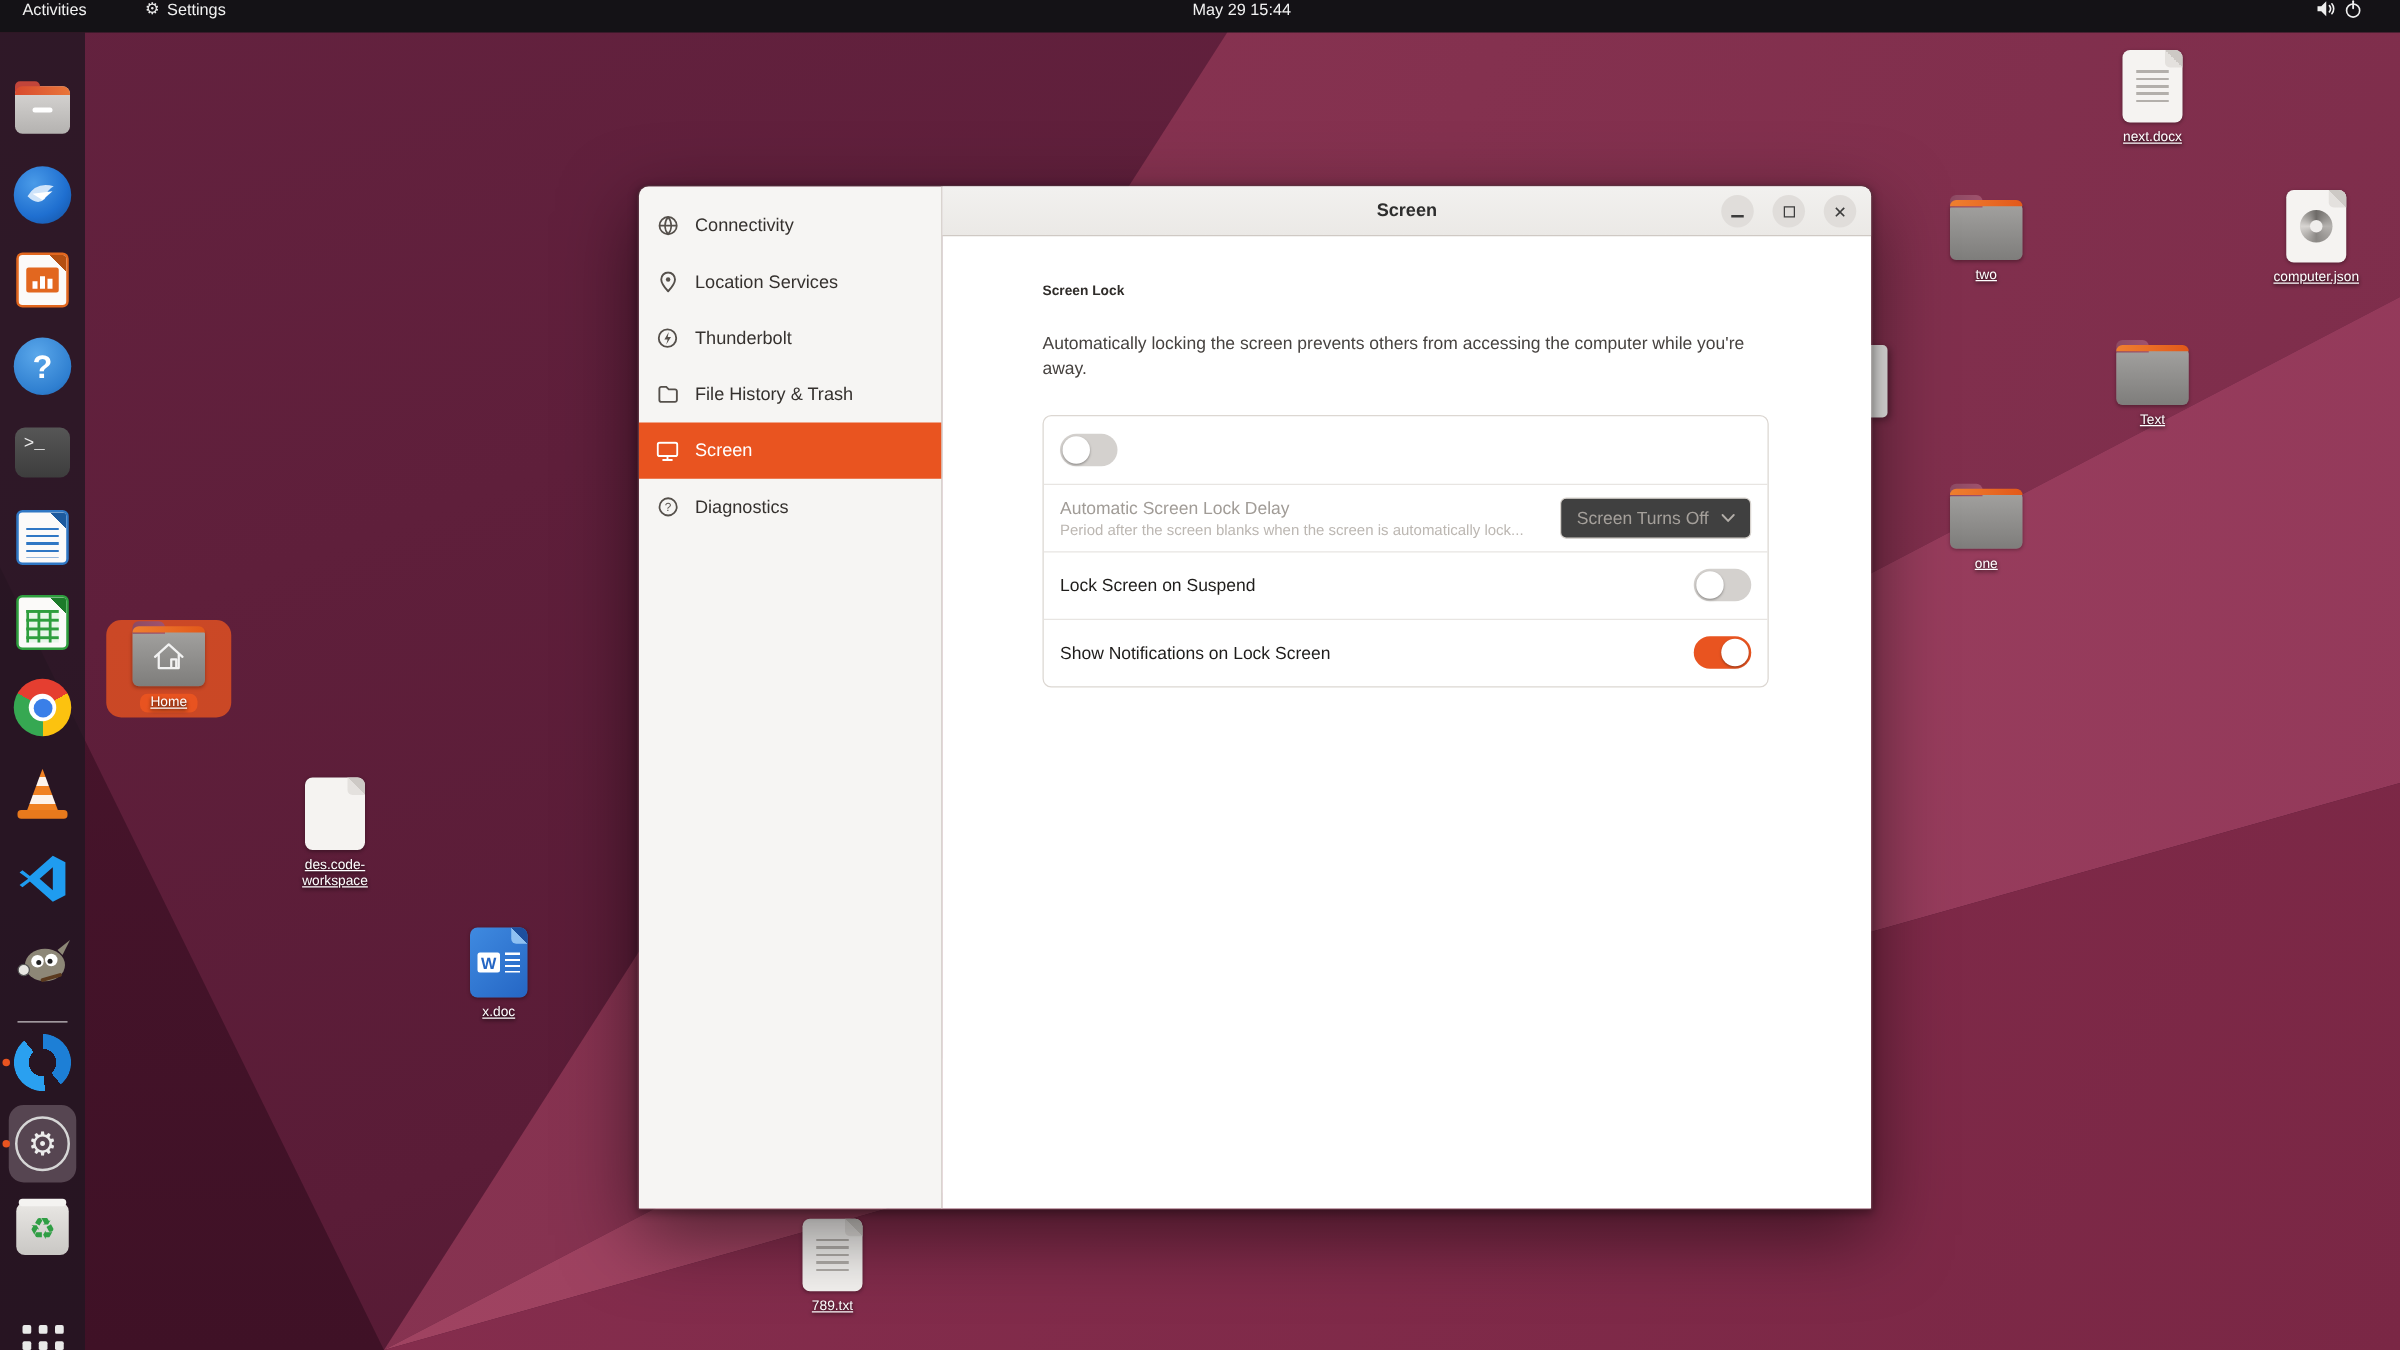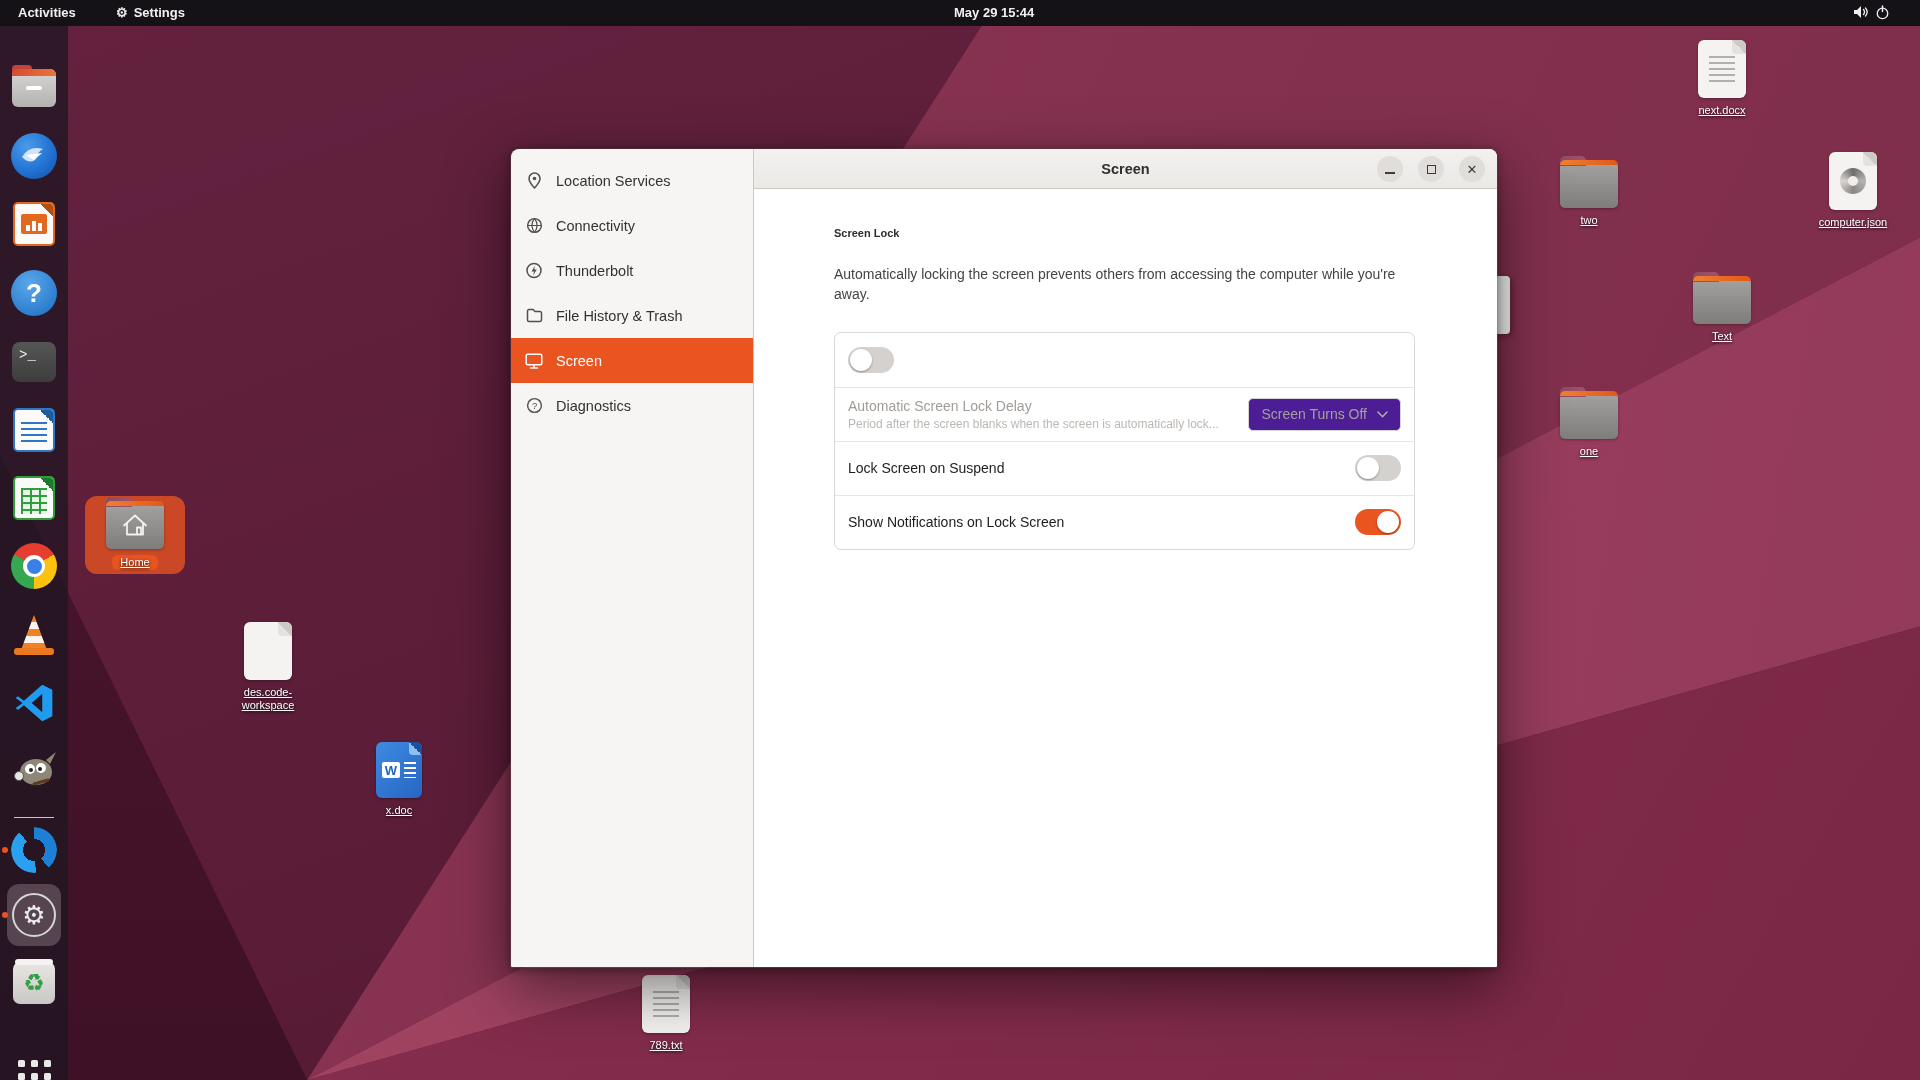--- a/index.html
+++ b/index.html
@@ -10,21 +10,21 @@
   .wallpaper { position:absolute; inset:0; background:linear-gradient(160deg,#64223f 0%, #5a1c37 60%, #4a152c 100%); }
   .wallpaper .wedge { position:absolute; inset:0; }
   .w1 { background:linear-gradient(115deg,#8c3654,#7c2c4a); clip-path:polygon(16% 100%, 52% 0, 100% 0, 100% 22%); }
   .w2 { background:linear-gradient(100deg,#a34663,#93395a); clip-path:polygon(16% 100%, 100% 22%, 100% 58%); }
   .w3 { background:linear-gradient(120deg,#8a3051,#7a2745); clip-path:polygon(16% 100%, 100% 58%, 100% 100%); }
   .w4 { background:linear-gradient(180deg,#4e1730,#3f1126); clip-path:polygon(0 42%, 16% 100%, 0 100%); }
 
   
   .topbar { position:absolute; left:0; top:0; width:1920px; height:26px; background:#141216; color:#f1f1f1;
             font-size:13px; z-index:50; }
-  .topbar .tb-item { position:absolute; top:0; height:24px; display:flex; align-items:center; gap:6px; padding:0 8px; cursor:default;font-weight:bold; }
+  .topbar .tb-item { position:absolute; top:0; height:24px; display:flex; align-items:flex-start; gap:6px; padding:0 8px; cursor:default; }
   .tb-activities { left:10px; }
   .tb-appmenu { left:108px; }
   .tb-clock { left:946px; }
   .tb-status { right:22px; gap:14px; }
   .tb-gear { font-size:13px; line-height:1; color:#e8e8e8; }
 
   
   .dock { position:absolute; left:0; top:26px; width:68px; height:1054px; background:rgba(32,22,33,.78); z-index:40; }
   .dock-item { position:absolute; left:10px; width:48px; height:48px; display:flex; align-items:center; justify-content:center; }
   .run-dot { position:absolute; left:-8px; top:50%; width:6px; height:6px; margin-top:-3px; border-radius:50%; background:#E95420; }
@@ -119,21 +119,21 @@
   .row .texts { flex:1; padding:9px 0; }
   .row .title { font-size:14px; color:#1f1d1b; }
   .row .subtitle { font-size:12px; color:#938e89; margin-top:3px; white-space:nowrap; }
   .row.disabled .title { color:#a19c97; }
   .row.disabled .subtitle { color:#bcb7b2; }
 
   .dropdown { display:flex; align-items:center; gap:10px; height:33px; padding:0 12px; border-radius:5px;
               background:linear-gradient(#fefefe,#f5f4f2); border:1px solid #c9c3bd; font-size:14px; color:#3b3834;
               font-family:inherit; cursor:default; }
   .dropdown .chev { color:#6f6a65; }
-  .row.disabled .dropdown { color:#a5a09b; background:#4c1d95; border-color:#d8d3ce; }
+  .row.disabled .dropdown { color:#a5a09b; background:#404040; border-color:#d8d3ce; }
   .row.disabled .dropdown .chev { color:#b3aea9; }
 
   .toggle { width:46px; height:26px; border-radius:13px; background:#d4d1ce; position:relative; cursor:default; flex:none; }
   .toggle .knob { position:absolute; top:2px; left:2px; width:22px; height:22px; border-radius:50%; background:#fff;
                   box-shadow:0 1px 2px rgba(0,0,0,.35); }
   .toggle.on { background:var(--accent,#E95420); }
   .toggle.on .knob { left:auto; right:2px; }
 
   
   .dicon { position:absolute; width:100px; display:flex; flex-direction:column; align-items:center; gap:6px; z-index:10; cursor:default; }
@@ -295,35 +295,35 @@
   </div>
 </div>
 
 <div class="peek"></div>
 
 <div class="window">
   <div class="sidebar">
     <div class="sb-list">
       <div class="sb-item">
         <span class="sic">
+            <svg width="17" height="17" viewBox="0 0 18 18">
+              <circle cx="9" cy="9" r="7.3" stroke="currentColor" stroke-width="1.5" fill="none"></circle>
+              <path d="M2 9h14M9 1.8 a11 11 0 010 14.4 M9 1.8 a11 11 0 000 14.4" stroke="currentColor" stroke-width="1.3" fill="none"></path>
+            </svg>
+          </span>
+        <span>Connectivity</span>
+      </div>
+      <div class="sb-item">
+        <span class="sic">
             <svg width="13" height="17" viewBox="0 0 13 17">
               <path d="M6.5 1 a5.5 5.5 0 015.5 5.5 C12 10 6.5 16 6.5 16 S1 10 1 6.5 A5.5 5.5 0 016.5 1z" stroke="currentColor" stroke-width="1.5" fill="none"></path>
               <circle cx="6.5" cy="6.5" r="1.8" fill="currentColor"></circle>
             </svg>
           </span>
         <span>Location Services</span>
-      </div>
-      <div class="sb-item">
-        <span class="sic">
-            <svg width="17" height="17" viewBox="0 0 18 18">
-              <circle cx="9" cy="9" r="7.3" stroke="currentColor" stroke-width="1.5" fill="none"></circle>
-              <path d="M2 9h14M9 1.8 a11 11 0 010 14.4 M9 1.8 a11 11 0 000 14.4" stroke="currentColor" stroke-width="1.3" fill="none"></path>
-            </svg>
-          </span>
-        <span>Connectivity</span>
       </div>
       <div class="sb-item">
         <span class="sic">
             <svg width="16" height="17" viewBox="0 0 16 17">
               <circle cx="8" cy="8.5" r="7" stroke="currentColor" stroke-width="1.5" fill="none"></circle>
               <path d="M9 3.5 L5.5 9.5 h2.6 L7 13.5 L10.8 7.5 H8.2z" fill="currentColor"></path>
             </svg>
           </span>
         <span>Thunderbolt</span>
       </div>

